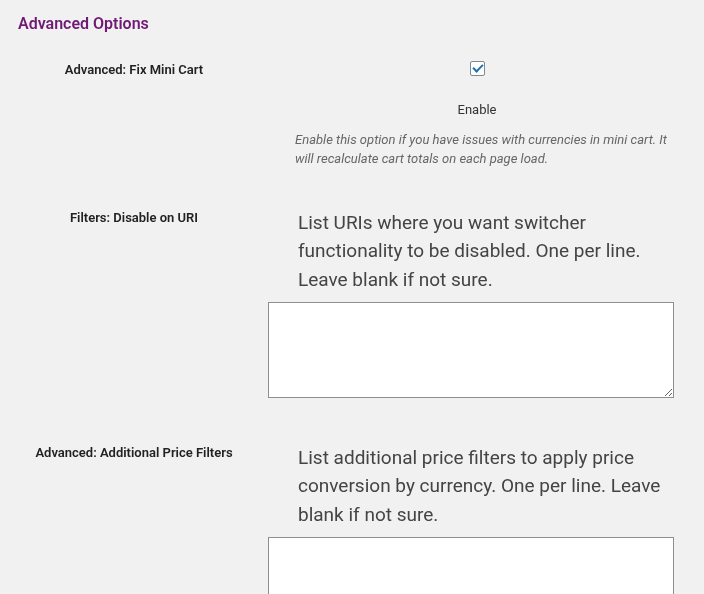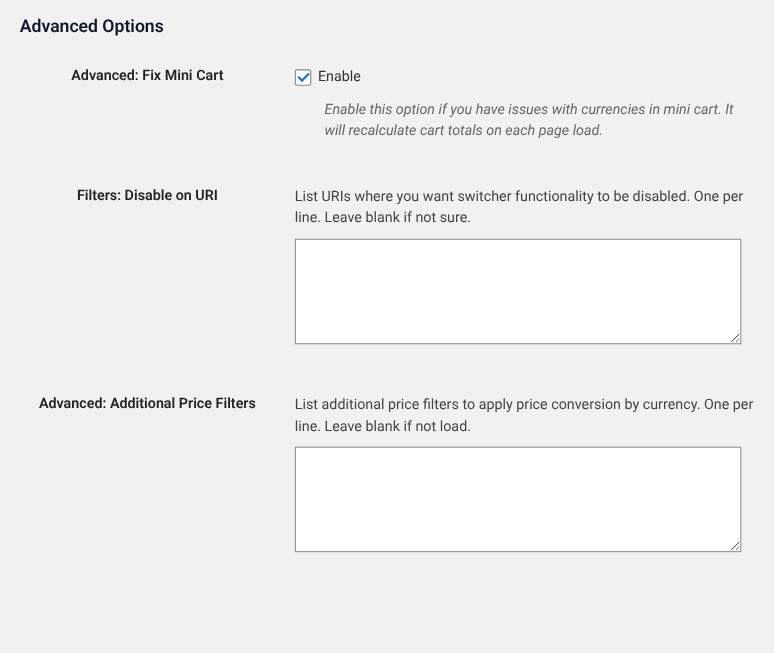--- a/index.html
+++ b/index.html
@@ -12,21 +12,21 @@
       font-size: 13px;
       color: #333;
       background: #f1f1f1;
       width: 704px;
       height: 594px;
       padding: 14px 18px;
     }
     h2.section-title {
       font-size: 16px;
       font-weight: 600;
-      color: #0f172a;
+      color: #701a75;
       margin-bottom: 28px;
     }
     .form-table {
       width: 100%;
       border-collapse: collapse;
     }
     .form-table tr {
       vertical-align: top;
     }
     .form-table th {
@@ -40,22 +40,23 @@
     }
     .form-table td {
       padding: 0 0 40px 0;
       font-size: 13px;
       color: #444;
       line-height: 1.5;
     }
     .checkbox-row {
       display: flex;
       align-items: center;
-      gap: 6px;
+      gap: 24px;
       margin-bottom: 10px;
+      flex-direction: column;
     }
     input[type="checkbox"] {
       width: 15px;
       height: 15px;
       border: 1px solid #7e8993;
       border-radius: 2px;
       appearance: none;
       background: #fff;
       position: relative;
       cursor: pointer;
@@ -77,25 +78,26 @@
     }
     .description {
       font-style: italic;
       color: #666;
       font-size: 13px;
       line-height: 1.5;
       max-width: 410px;
       margin-left: 27px;
     }
     .field-description {
-      font-size: 13px;
+      font-size: 19px;
       color: #444;
       margin-bottom: 8px;
       max-width: 420px;
       line-height: 1.5;
+      margin-left: 30px;
     }
     textarea.regular-textarea {
       width: 406px;
       height: 96px;
       border: 1px solid #8c8f94;
       border-radius: 0;
       padding: 6px 8px;
       font-family: inherit;
       font-size: 13px;
       background: #fff;
@@ -126,19 +128,19 @@
       <th>Filters: Disable on URI</th>
       <td>
         <p class="field-description">List URIs where you want switcher functionality to be disabled. One per line. Leave blank if not sure.</p>
         <textarea class="regular-textarea" style=""></textarea>
       </td>
     </tr>
 
     <tr>
       <th>Advanced: Additional Price Filters</th>
       <td>
-        <p class="field-description">List additional price filters to apply price conversion by currency. One per line. Leave blank if not load.</p>
+        <p class="field-description">List additional price filters to apply price conversion by currency. One per line. Leave blank if not sure.</p>
         <textarea class="regular-textarea" style=""></textarea>
       </td>
     </tr>
 
   </tbody>
 </table>
 
 </body></html>

